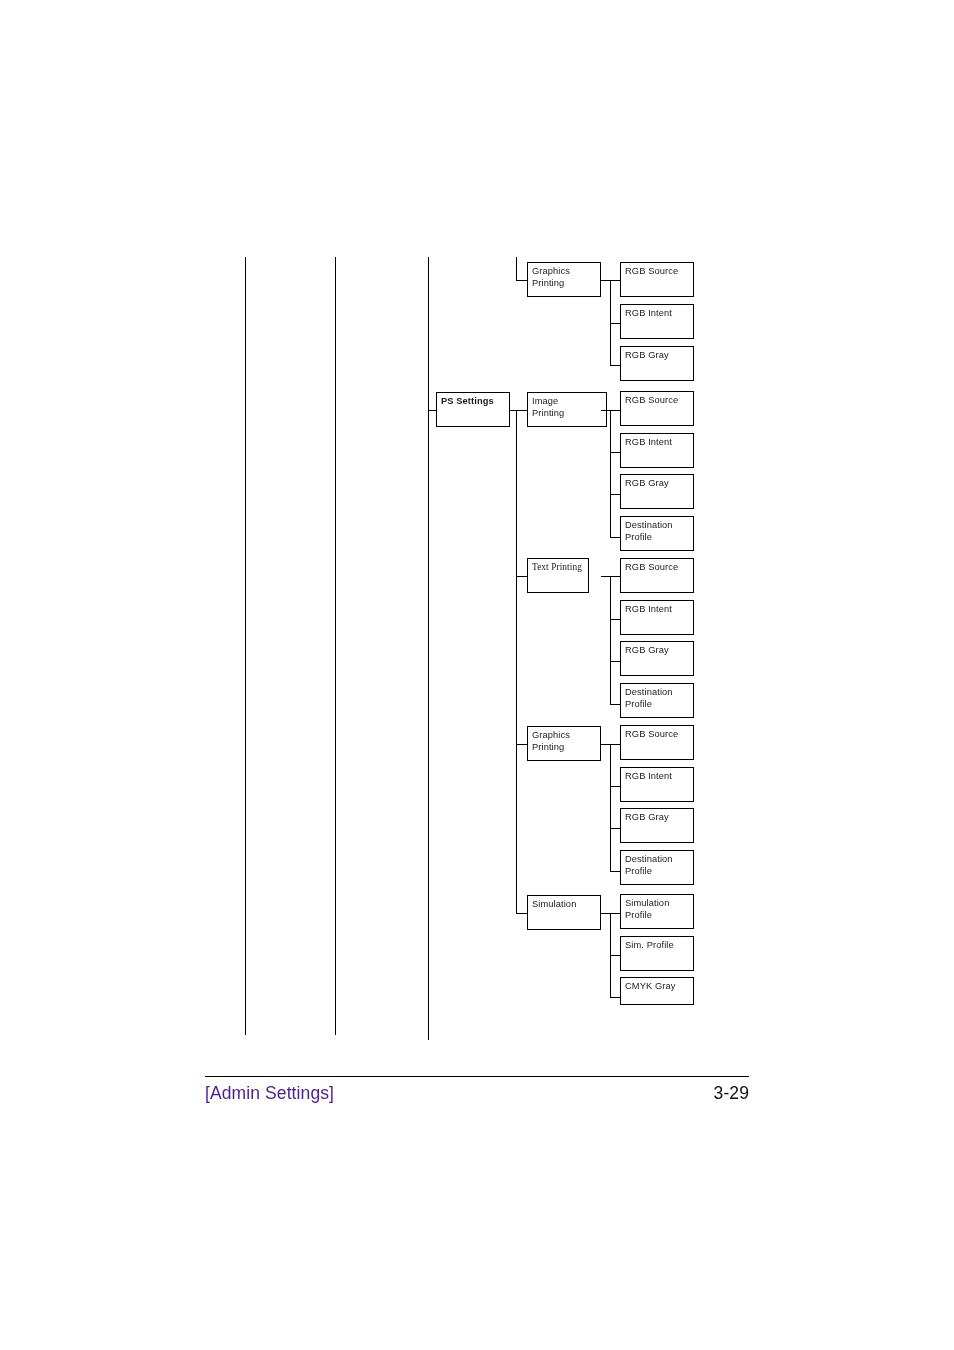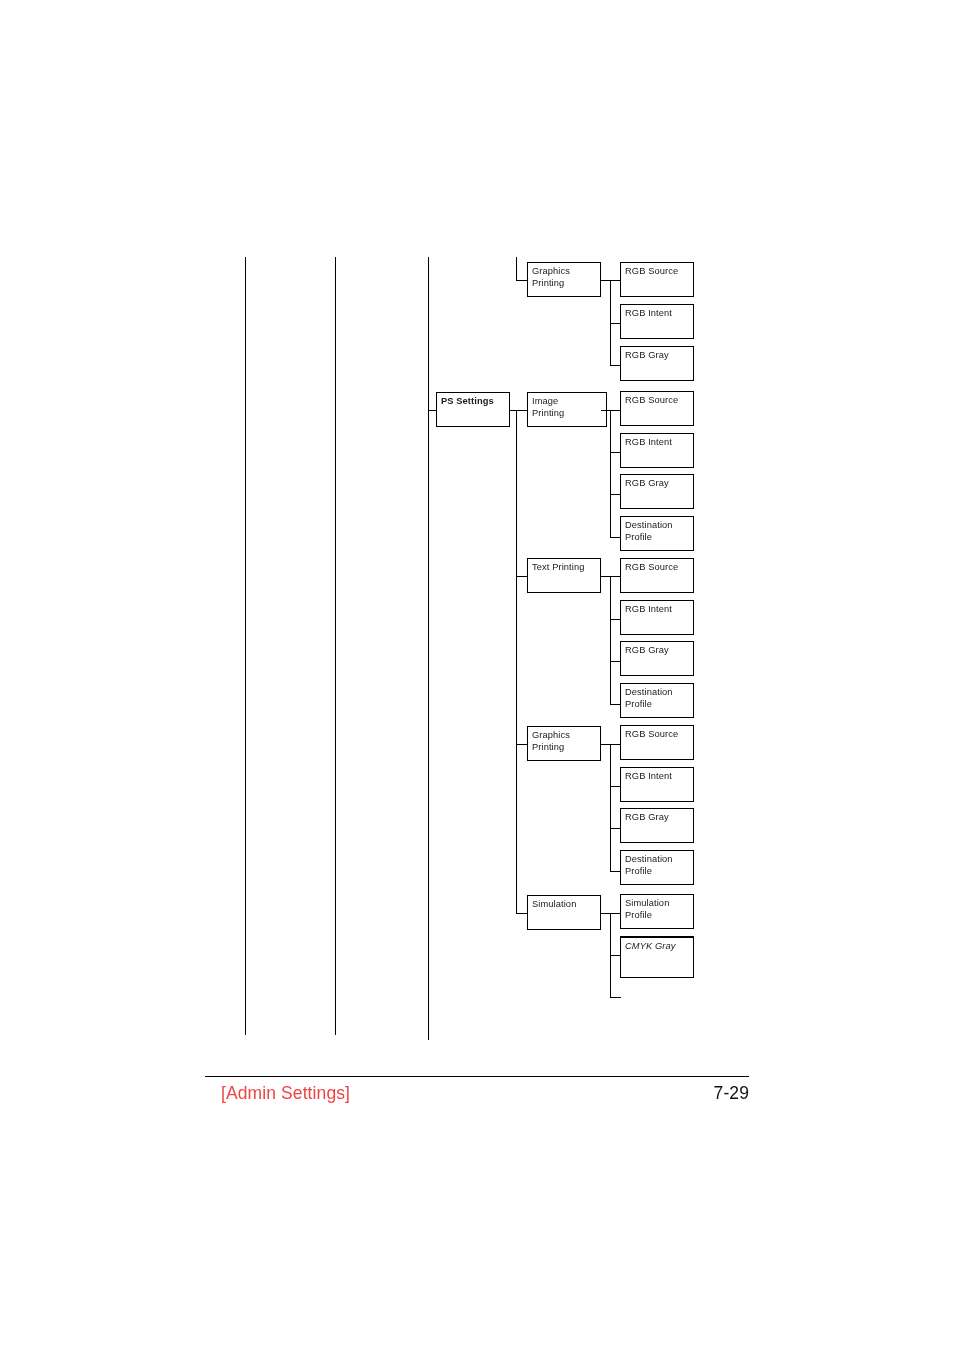--- a/index.html
+++ b/index.html
@@ -64,22 +64,21 @@
     width: 544px;
     height: 0;
     border-top: 1.6px solid #000000;
   }
   .footer-left {
     position: absolute;
     left: 205px;
     top: 1083px;
     font-size: 17.5px;
     letter-spacing: 0.1px;
-    color: #ef4444;
-    margin-left: 16px;
+    color: #4c1d95;
   }
   .footer-right {
     position: absolute;
     left: 549px;
     top: 1083px;
     width: 200px;
     text-align: right;
     font-size: 17.5px;
     letter-spacing: 0.1px;
     color: #111111;
@@ -135,21 +134,21 @@
     <div class="node" style="left:620px; top:433px; width:74px; height:35px;">RGB Intent</div>
 
     <div class="hline" style="left:610px; top:494px; width:11px;"></div>
     <div class="node" style="left:620px; top:474px; width:74px; height:35px;">RGB Gray</div>
 
     <div class="hline" style="left:610px; top:537px; width:11px;"></div>
     <div class="node" style="left:620px; top:516px; width:74px; height:35px;">Destination
 Profile</div>
 
     <div class="hline" style="left:516px; top:576px; width:12px;"></div>
-    <div class="node" style="left:527px; top:558px; width:74px; height:35px;">Text Printing</div>
+    <div class="node" style="left:527px; top:558px; width:62px; height:35px;font-family:Liberation Serif, serif;">Text Printing</div>
 
     <div class="hline" style="left:601px; top:576px; width:10px;"></div>
     <div class="vline" style="left:610px; top:576px; height:128px;"></div>
 
     <div class="hline" style="left:610px; top:576px; width:11px;"></div>
     <div class="node" style="left:620px; top:558px; width:74px; height:35px;">RGB Source</div>
 
     <div class="hline" style="left:610px; top:619px; width:11px;"></div>
     <div class="node" style="left:620px; top:600px; width:74px; height:35px;">RGB Intent</div>
 
@@ -187,21 +186,21 @@
     <div class="vline" style="left:610px; top:913px; height:85px;"></div>
 
     <div class="hline" style="left:610px; top:913px; width:11px;"></div>
     <div class="node" style="left:620px; top:894px; width:74px; height:35px;">Simulation
 Profile</div>
 
     <div class="hline" style="left:610px; top:955px; width:11px;"></div>
     <div class="node" style="left:620px; top:936px; width:74px; height:35px;">Sim. Profile</div>
 
     <div class="hline" style="left:610px; top:997px; width:11px;"></div>
-    <div class="node" style="left:620px; top:937px; width:74px; height:41px;font-style:italic;">CMYK Gray</div>
+    <div class="node" style="left:620px; top:977px; width:74px; height:28px;">CMYK Gray</div>
 
   </div>
 
   <div class="footer-rule"></div>
   <div class="footer-left">[Admin Settings]</div>
-  <div class="footer-right">7-29</div>
+  <div class="footer-right">3-29</div>
 
 </div>
 
 </body></html>

